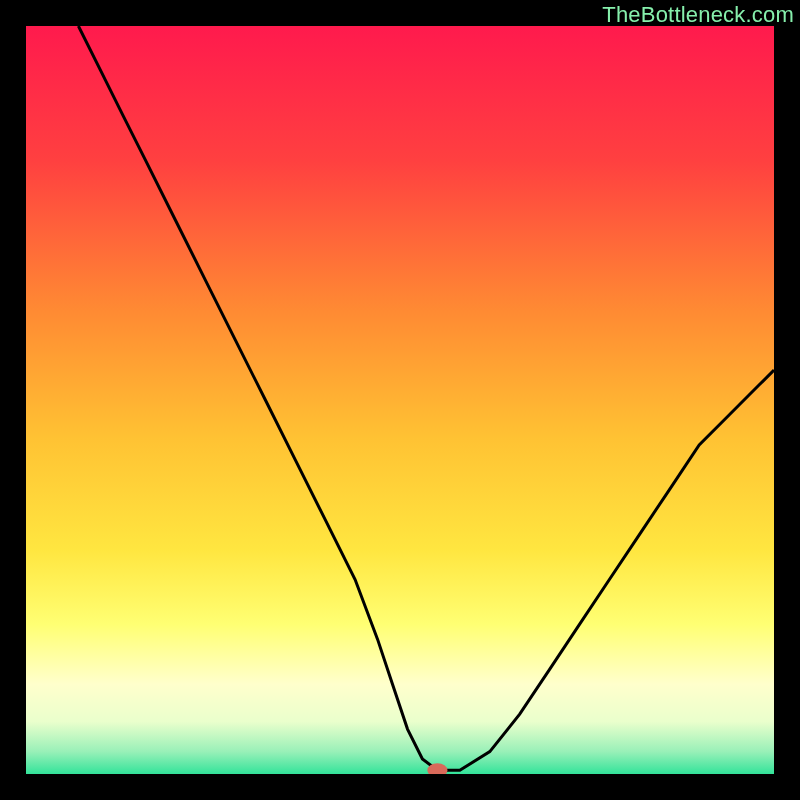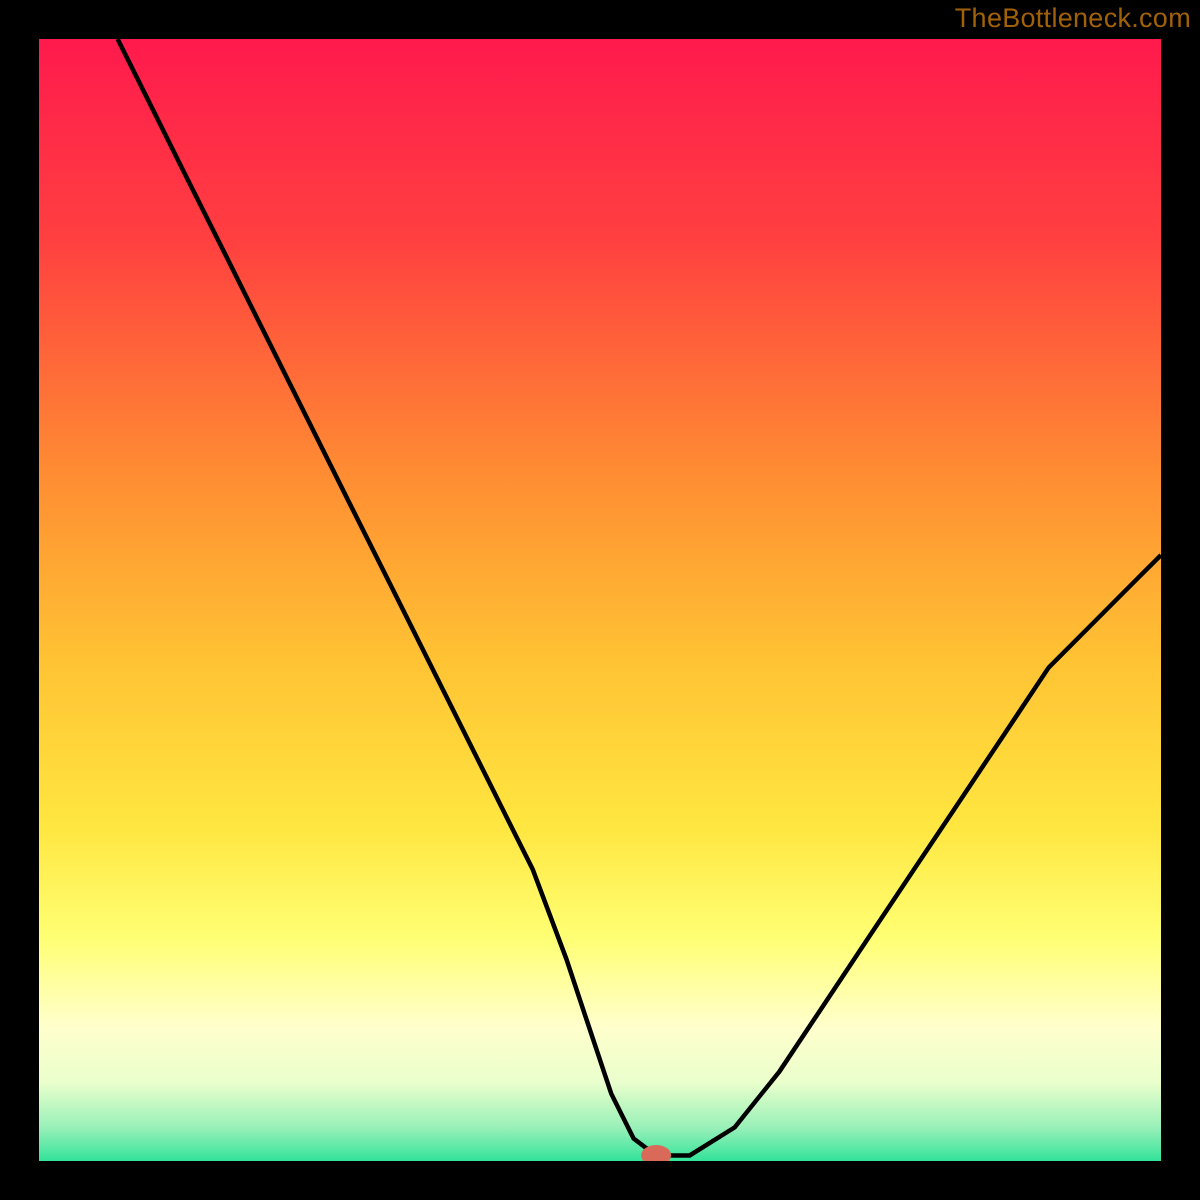--- a/index.html
+++ b/index.html
@@ -24,22 +24,22 @@
     top: 0;
     left: 0;
     width: 748px;
     height: 748px;
     overflow: hidden;
   }
   .watermark {
     position: absolute;
     top: 2px;
     right: 6px;
-    color: #a16207;
-    font-size: 18px;
+    color: #86efac;
+    font-size: 22px;
     font-weight: 500;
     letter-spacing: 0.2px;
   }
   .curve {
     stroke: #000000;
     stroke-width: 3;
     fill: none;
   }
   .marker {
     fill: #d96a5a;

